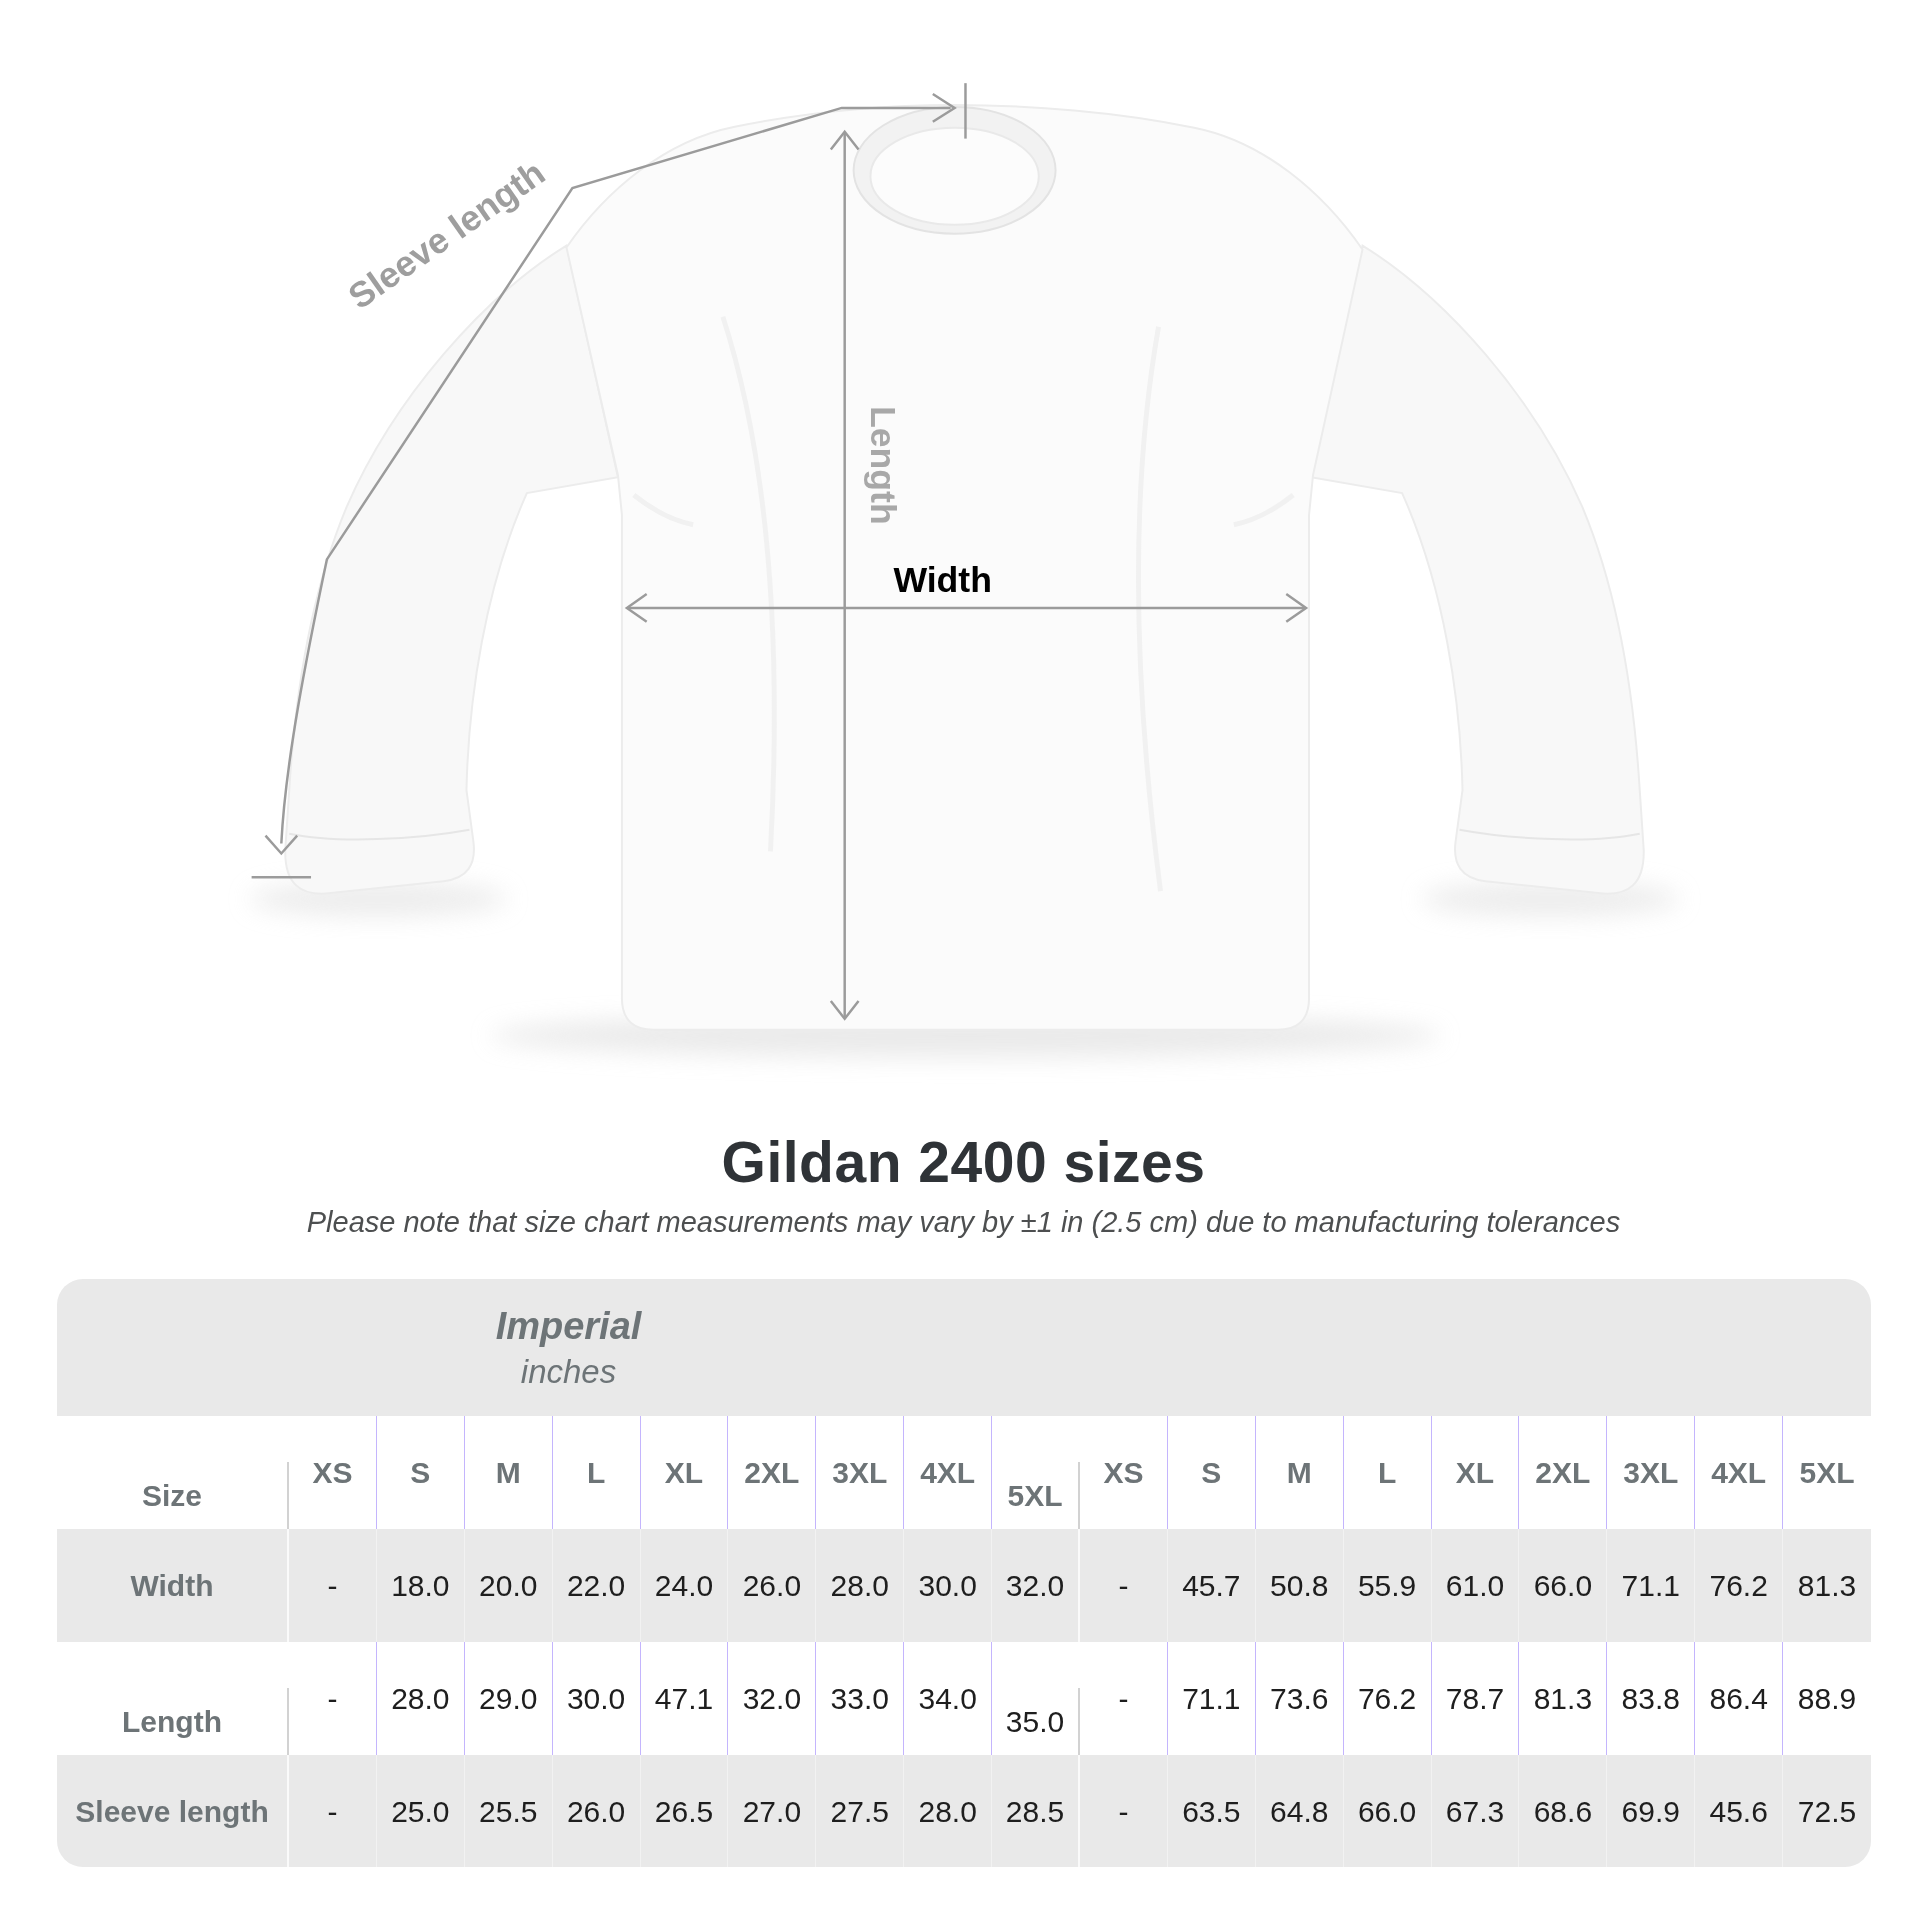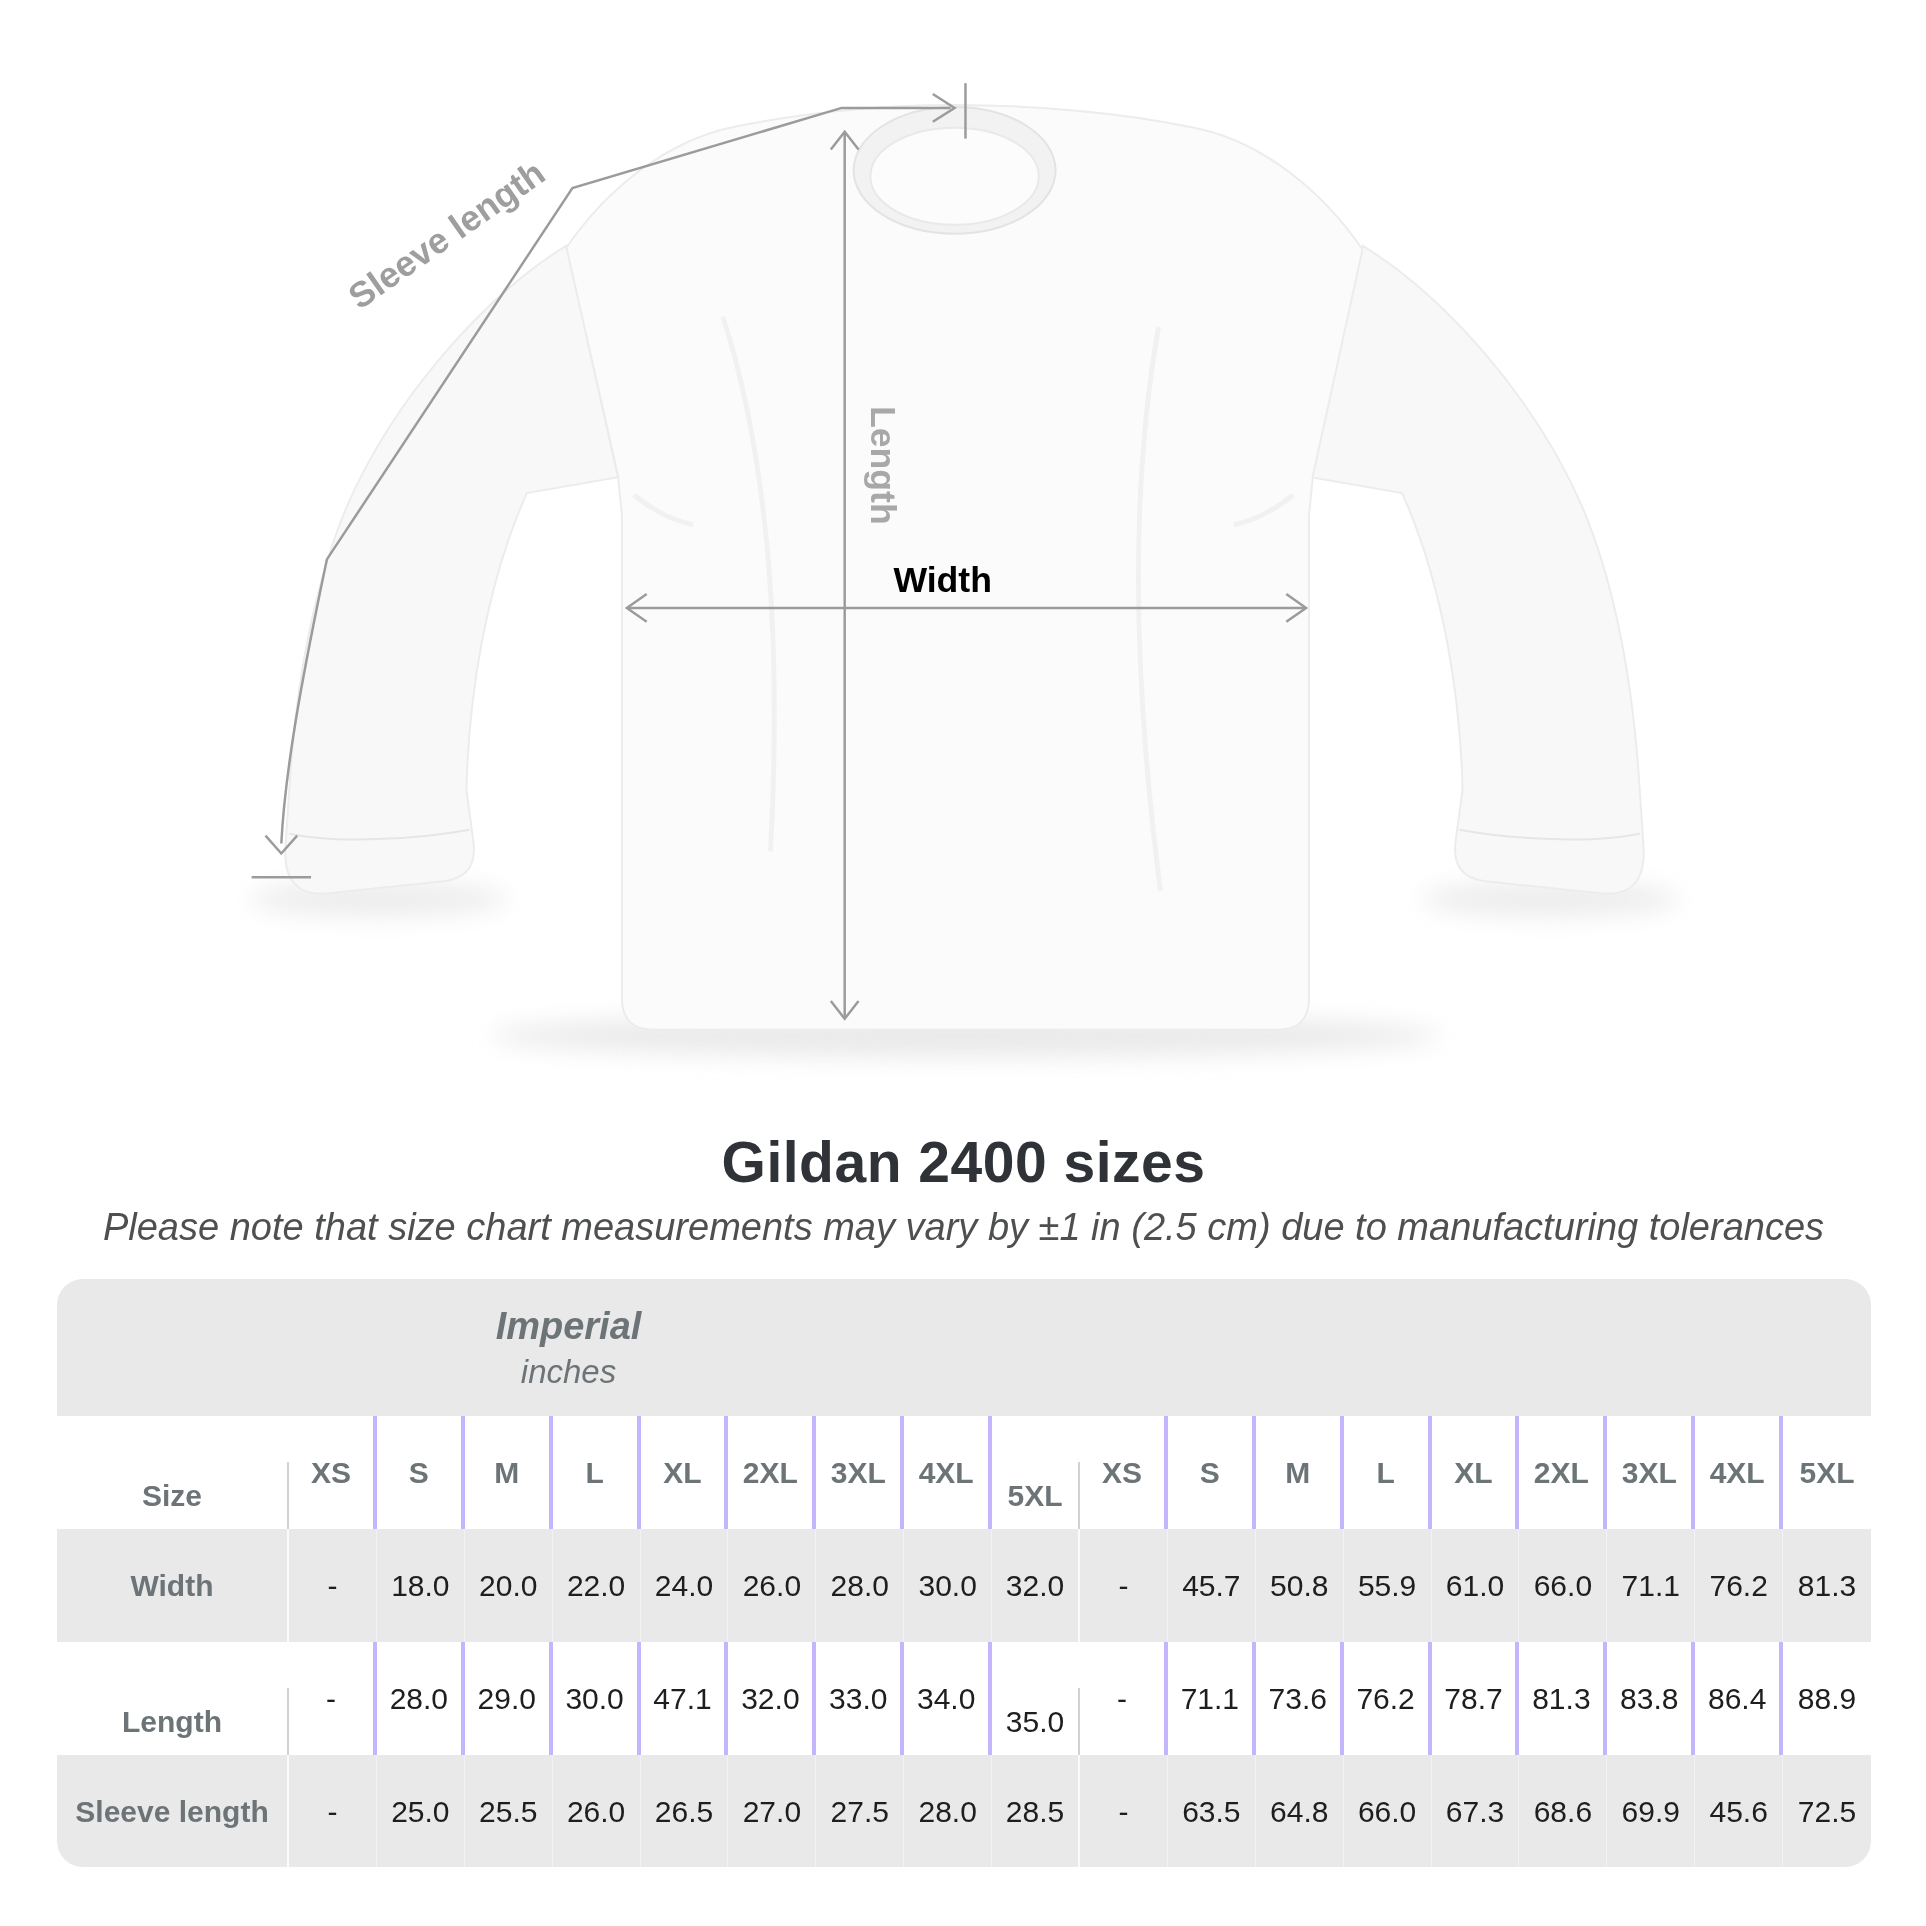--- a/index.html
+++ b/index.html
@@ -9,40 +9,40 @@
   }
   
   .diagram{position:absolute;top:0;left:0;width:1927px;height:1099px;}
   
   .page-title{
     position:absolute;top:1129px;left:0;width:1927px;text-align:center;
     font-size:57px;font-weight:bold;color:#2f3337;letter-spacing:0.5px;
   }
   .page-subtitle{
     position:absolute;top:1206px;left:0;width:1927px;text-align:center;
-    font-size:38px;font-style:italic;color:#4d4f50;
+    font-size:29px;font-style:italic;color:#4d4f50;
   }
   
   .size-table{
     position:absolute;left:57px;top:1279px;width:1814px;height:588px;
     border-radius:26px;overflow:hidden;background:#ffffff;
   }
   .group-header{display:flex;height:137px;background:#e9e9e9;}
   .group{display:flex;flex-direction:column;justify-content:center;align-items:center;gap:5px;}
   .group.imperial{width:1023px;}
   .group.metric{flex:1;}
   .group-label{font-size:38px;font-weight:bold;font-style:italic;color:#6d7477;}
   .group-unit{font-size:33px;font-style:italic;color:#6d7477;}
   .trow{display:grid;grid-template-columns:232px repeat(18,1fr);height:113px;}
   .trow.gray{background:#e9e9e9;}
   .cell{
     display:flex;align-items:center;justify-content:center;
     font-size:30px;color:#1e1e1e;white-space:nowrap;
   }
-  .trow.white .cell{border-right:4px solid #c4b5fd;}
+  .trow.white .cell{border-right:1px solid #c4b5fd;}
   .trow.gray  .cell{border-right:1px solid #f2f2f2;}
   .trow.white .cell.sep-strong{border-right:2px solid #d2d2d2;margin-top:46px;}
   .trow.gray  .cell.sep-strong{border-right:2px solid #fafafa;}
   .trow .cell:last-child{border-right:none;}
   .cell.label-cell{font-weight:bold;color:#6d7477;}
   .cell.head-cell{font-weight:bold;color:#6d7477;}
   
   .anno{font-family:"Liberation Sans","DejaVu Sans",sans-serif;font-weight:bold;}
 </style>
 </head>

